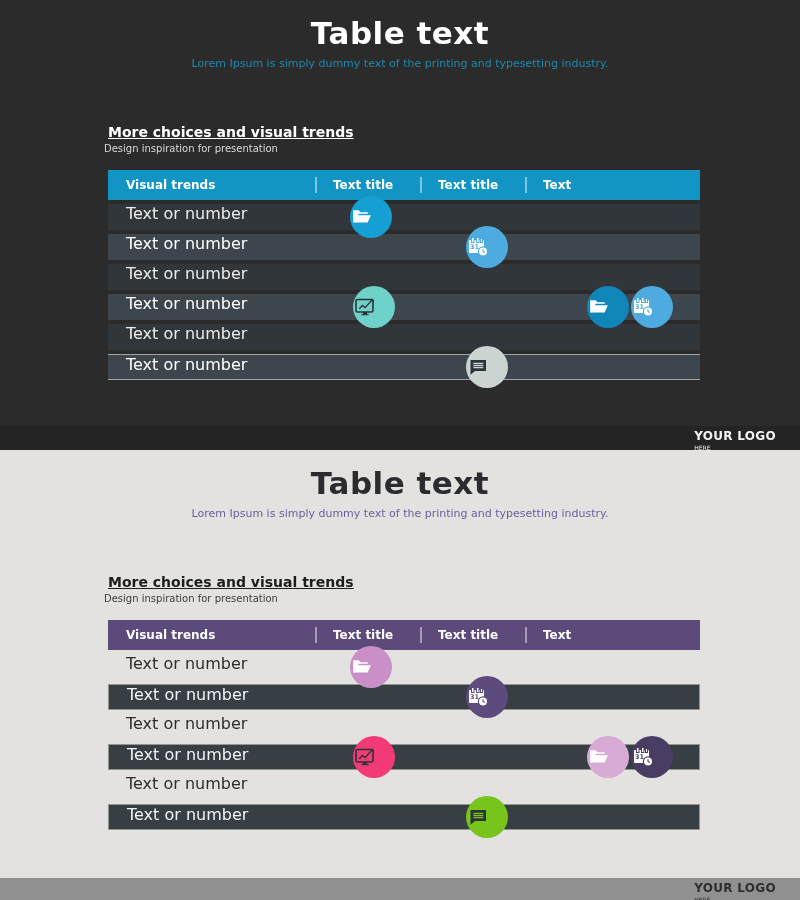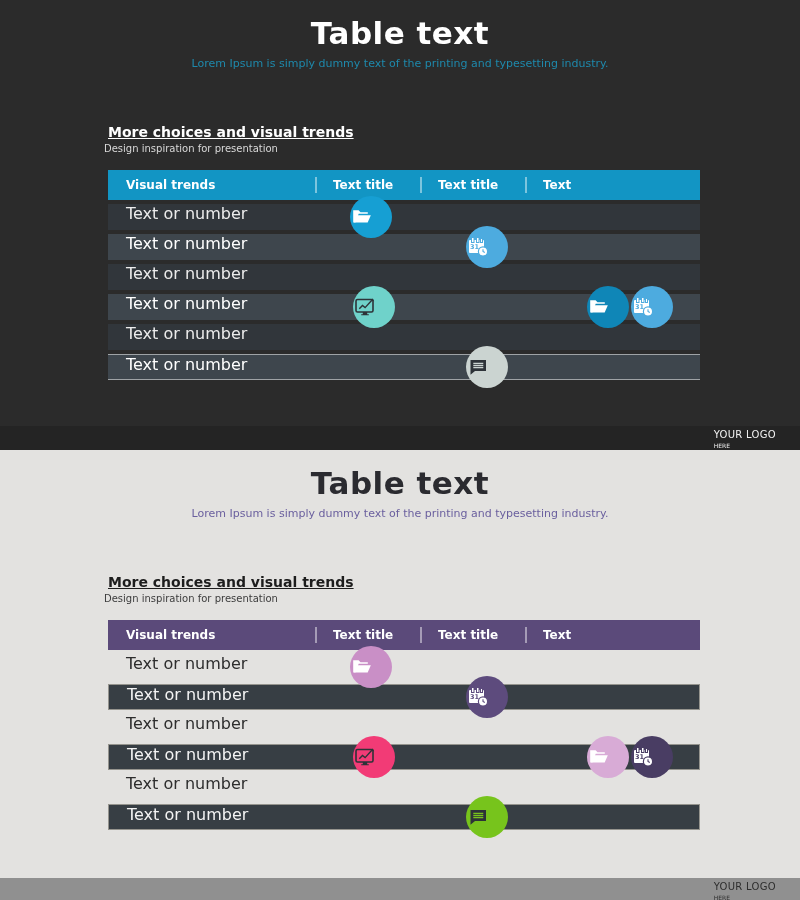--- a/index.html
+++ b/index.html
@@ -40,21 +40,21 @@
   .light .row-b .cell:not(.c1)::before{background:rgba(255,255,255,.35);}
 
   .icon-circle{position:absolute;width:42px;height:42px;border-radius:50%;z-index:3;
     display:flex;align-items:center;}
   .icon-circle svg{width:24px;height:24px;display:block;}
 
   .footer-bar{position:absolute;left:0;right:0;bottom:0;}
   .dark .footer-bar{height:24px;background:#242424;}
   .light .footer-bar{height:22px;background:#909090;}
   .logo{position:absolute;right:24px;top:3px;line-height:1.25;}
-  .logo-line1{font-size:10px;font-weight:400;letter-spacing:.3px;}
+  .logo-line1{font-size:12px;font-weight:700;letter-spacing:.3px;}
   .logo-line2{font-size:6px;}
   .dark .logo{color:#f2f2f2;}
   .light .logo{color:#2e2e2e;}
 </style>
 </head>
 <body>
 
 <div class="deck">
 
   <div class="slide dark">

